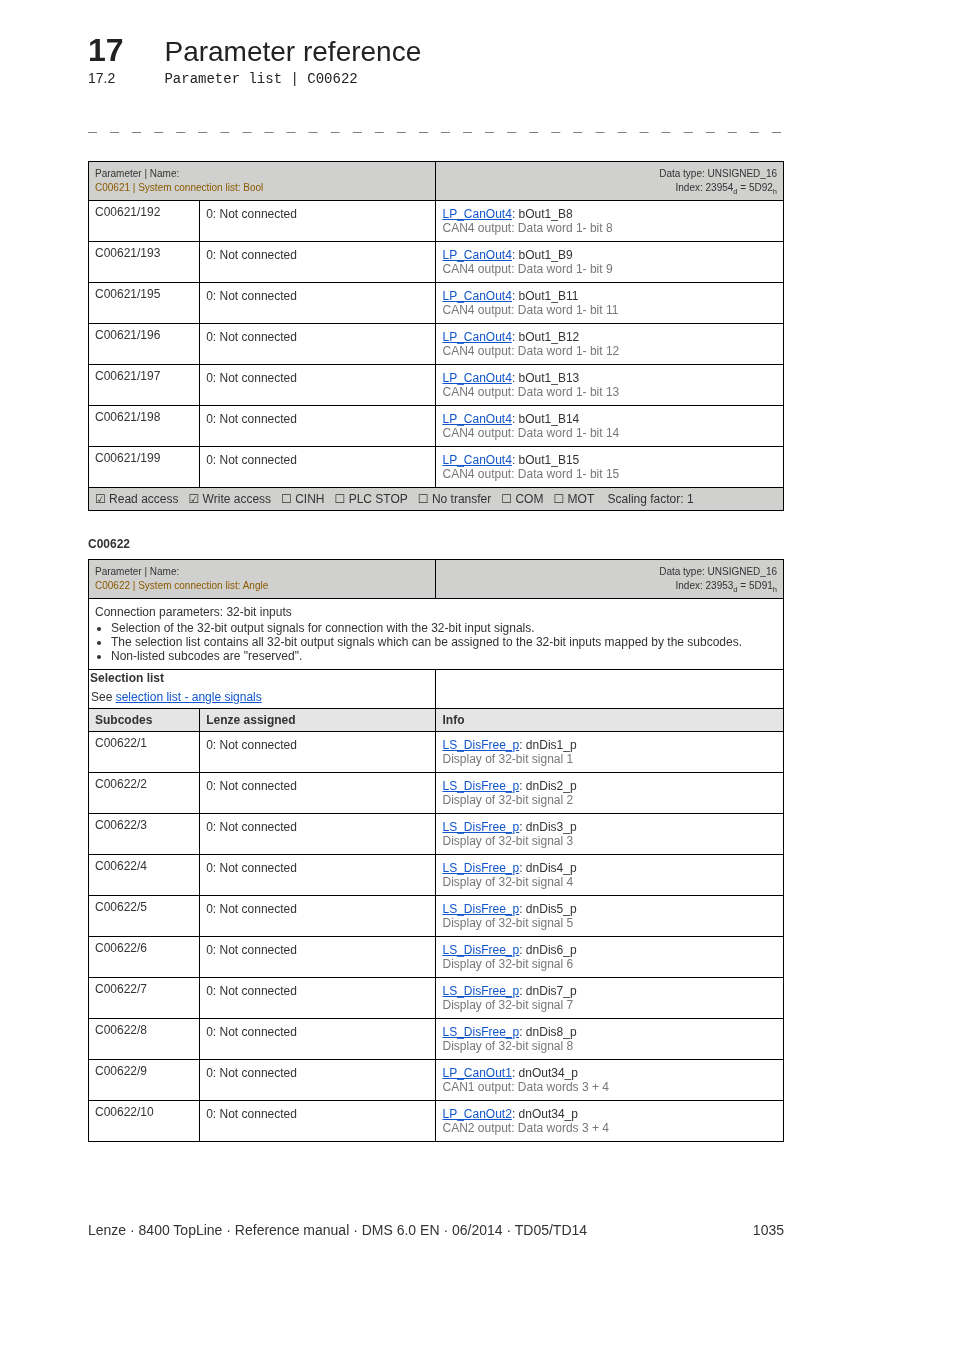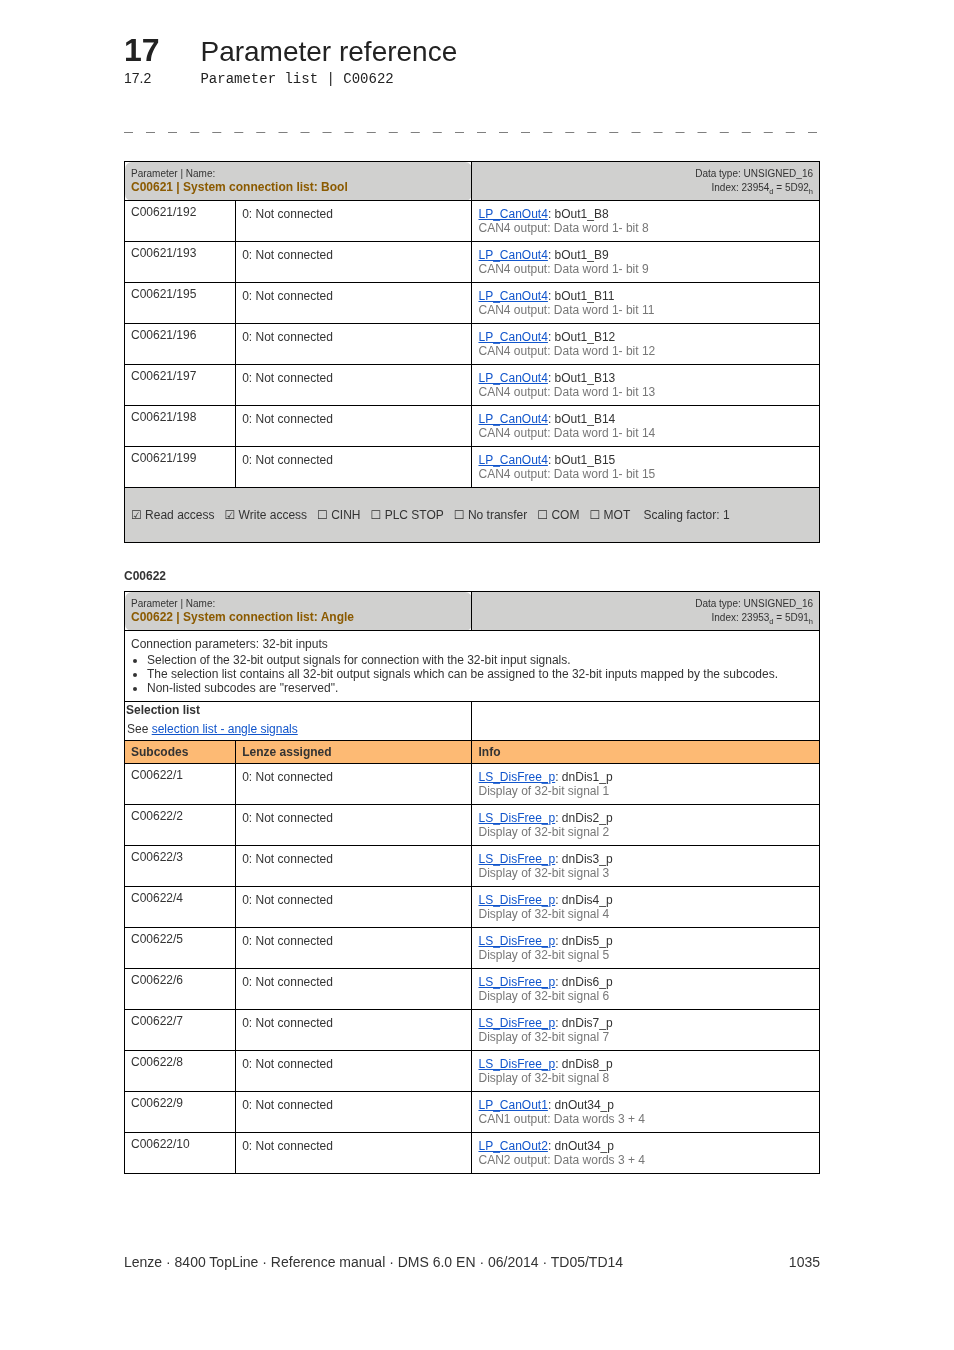--- a/index.html
+++ b/index.html
@@ -7,21 +7,20 @@
     padding: 0;
     background: #fff;
     font-family: "Segoe UI", "Myriad Pro", Arial, sans-serif;
     color: #333;
     width: 954px;
   }
   .page {
     padding: 32px 48px 48px 88px;
     box-sizing: border-box;
     width: 832px;
-    margin-left: 36px;
   }
   .chapter-num {
     font-size: 32px;
     font-weight: 600;
     color: #222;
     display: inline-block;
     width: 72px;
     vertical-align: baseline;
   }
   .chapter-title {
@@ -62,61 +61,60 @@
     border: 1px solid #000;
     font-size: 12px;
     vertical-align: top;
   }
   .hdr-row td {
     background: #d0d0cf;
     padding: 4px 6px;
   }
   .hdr-left {
     width: 60%;
-    border-radius: 7px;
   }
   .hdr-right {
     width: 40%;
     text-align: right;
   }
   .hdr-small {
     font-size: 10px;
     color: #333;
   }
   .hdr-name {
-    font-weight: 700;
+    font-weight: 400;
     color: #8b5a00;
-    font-size: 12px;
+    font-size: 10px;
   }
   .col-a { width: 16%; padding: 4px 6px; }
   .col-b { width: 34%; padding: 6px 6px; }
   .col-c { width: 50%; padding: 6px 6px; }
   .link { color: #1155cc; text-decoration: underline; }
   .grey { color: #777; }
   .subhdr-row td {
-    background: #fdba74;
+    background: #e5e5e5;
     font-weight: 700;
     padding: 4px 6px;
   }
   .notes-row td {
     padding: 6px 6px;
   }
   .notes-row ul {
     margin: 2px 0 0 0;
     padding-left: 16px;
   }
   .notes-row li {
     margin: 0;
   }
   .sel-link-row td {
     padding: 4px 2px;
   }
   .footer-row td {
     background: #d0d0cf;
-    padding: 20px 6px;
+    padding: 4px 6px;
     font-size: 11px;
   }
   .code-label {
     font-weight: 700;
     margin: 10px 0 8px 0;
     font-size: 12px;
   }
   .page-footer {
     margin-top: 80px;
     display: flex;

